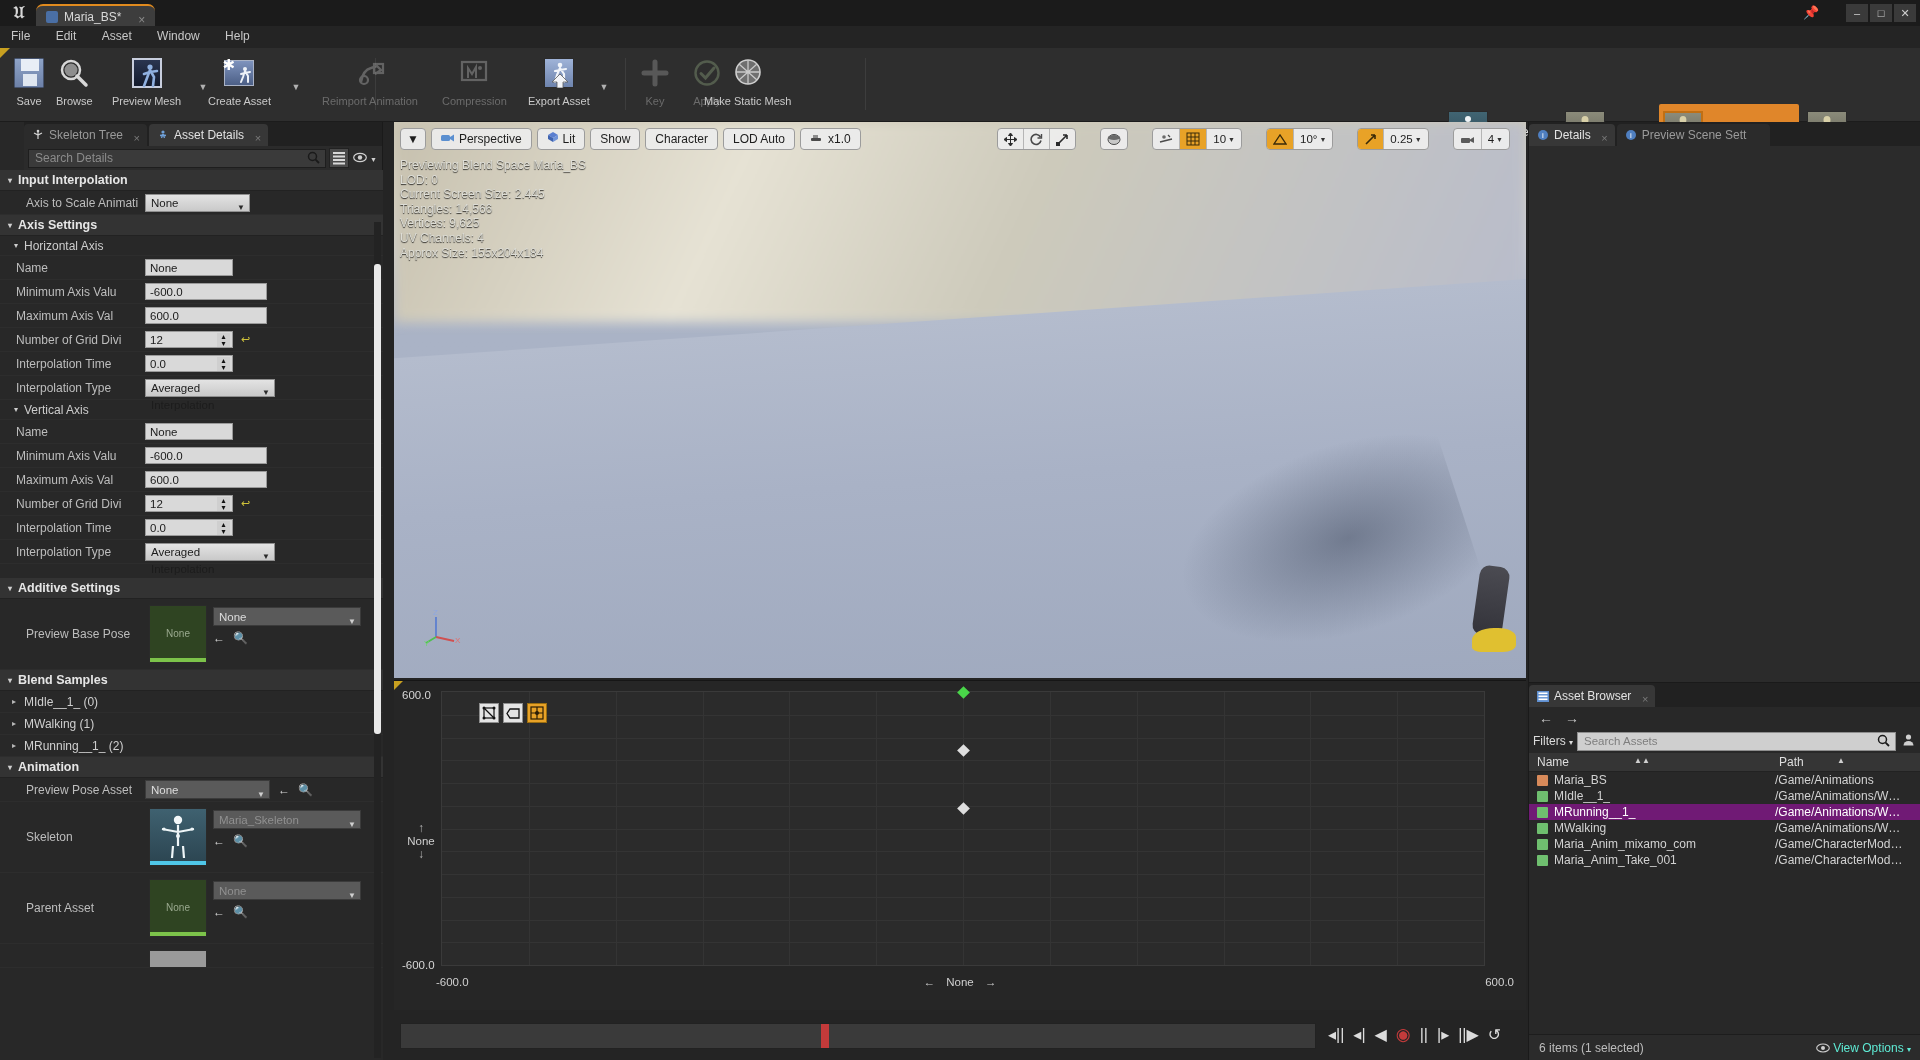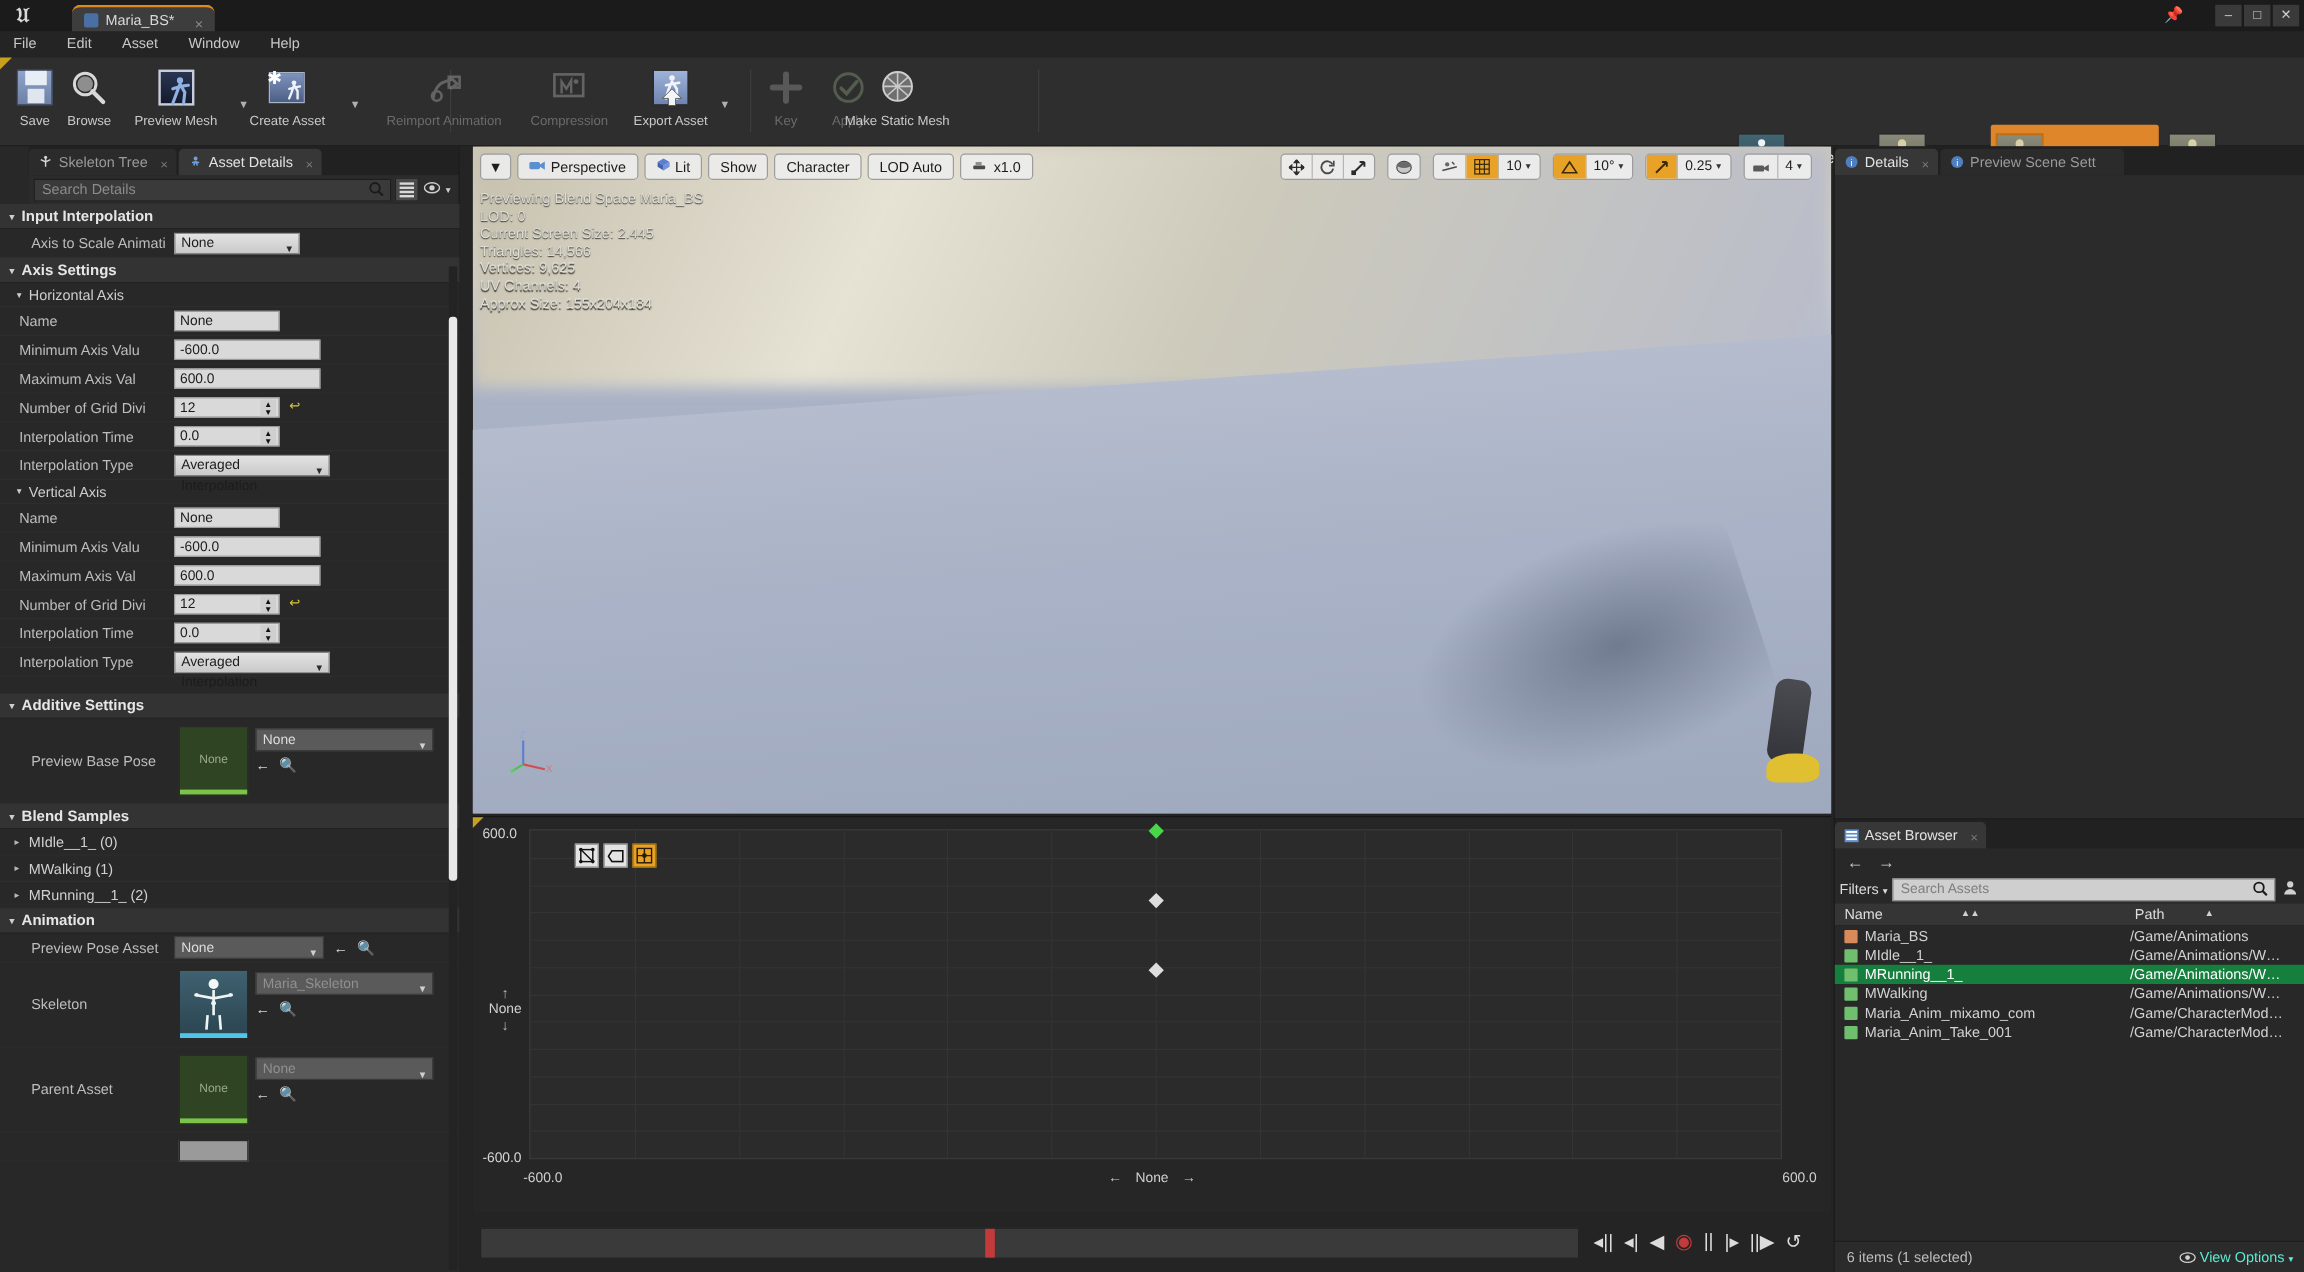--- a/index.html
+++ b/index.html
@@ -9,21 +9,21 @@
     font-family:"Liberation Sans", sans-serif;
     font-size:12px; color:#cfcfcf;
     -webkit-font-smoothing:antialiased;
   }
   #app { position:relative; width:1920px; height:1060px; background:#242424; }
 
   
   .titlebar { position:absolute; left:0; top:0; width:1920px; height:26px; background:#1b1b1b; }
   .ue-logo { position:absolute; left:6px; top:3px; width:26px; height:20px; color:#d8d8d8;
              font-size:17px; font-weight:bold; text-align:center; line-height:20px; font-family:"Liberation Serif", serif; }
-  .tab-doc { position:absolute; left:60px; top:4px; height:32px; padding:0 34px 0 10px;
+  .tab-doc { position:absolute; left:36px; top:4px; height:32px; padding:0 34px 0 10px;
              background:#3d3d3d; border-top-left-radius:7px; border-top-right-radius:7px;
              color:#d9d9d9; font-size:12px; line-height:22px; border-top:2px solid #e08a1e; }
   .tab-doc .tico { display:inline-block; width:12px; height:12px; background:#4a6fa5; border-radius:2px;
                    margin-right:6px; vertical-align:-2px; }
   .tab-doc .tclose { position:absolute; right:10px; top:3px; color:#8a8a8a; font-size:12px; }
   .win-ctrls { position:absolute; right:4px; top:4px; display:flex; gap:2px; align-items:center; }
   .win-ctrls .wb { width:22px; height:18px; background:#3a3a3a; color:#d0d0d0; font-size:11px;
                    text-align:center; line-height:18px; }
   .win-ctrls .wb.close { background:#3a3a3a; }
   .pin-ico { position:absolute; right:100px; top:5px; color:#7fa8d8; font-size:13px; }
@@ -140,21 +140,21 @@
   .vp-char .leg { position:absolute; right:30px; bottom:36px; width:30px; height:70px;
                   background:linear-gradient(#4b4b52,#33333a); border-radius:10px; transform:rotate(8deg); }
 
   .vptoolbar { position:absolute; left:400px; top:128px; display:flex; align-items:center; gap:5px; }
   .vpb { height:22px; background:rgba(236,236,236,.93); border:1px solid #9c9c9c; border-radius:4px;
          color:#1d1d1d; font-size:12px; padding:0 9px; line-height:21px; display:flex; align-items:center; gap:4px; }
   .vpb.arrow { padding:0 6px; }
   .vp-overlay { position:absolute; left:400px; top:158px; color:#ddddd6; font-size:12px; line-height:14.6px;
                 text-shadow:0 1px 1px rgba(0,0,0,.75); }
 
-  .vptools-r { position:absolute; right:410px; top:128px; display:flex; align-items:center; gap:10px;justify-content:space-between; }
+  .vptools-r { position:absolute; right:410px; top:128px; display:flex; align-items:center; gap:24px;justify-content:space-between; }
   .tgrp { display:flex; background:rgba(238,238,238,.93); border:1px solid #9c9c9c; border-radius:4px; overflow:hidden; height:22px; }
   .tgrp .tb { min-width:25px; padding:0 6px; display:flex; align-items:center; justify-content:center;
               font-size:11.5px; color:#1d1d1d; border-right:1px solid #b5b5b5; }
   .tgrp .tb:last-child { border-right:none; }
   .tgrp .tb.on { background:#e8a227; }
   .tgrp .tb .vcaret { font-size:7px; margin-left:2px; color:#333; }
 
   
   .graphpanel { position:absolute; left:394px; top:680px; width:1132px; height:330px; background:#262626;
                 border-top:1px solid #161616; }
@@ -199,21 +199,21 @@
   .filters-btn { color:#dcdcdc; font-size:12px; white-space:nowrap; }
   .ab-search { flex:1; height:19px; background:#cfcfcf; border:1px solid #8e8e8e; color:#7e7e7e;
                font-size:11.5px; padding:0 22px 0 6px; line-height:17px; position:relative; }
   .ab-person { width:16px; color:#cfcfcf; font-size:13px; text-align:center; }
   .ab-hdr { height:19px; background:#353535; display:flex; align-items:center; border-bottom:1px solid #222;
             color:#dedede; font-size:12px; }
   .ab-hdr .c1 { width:246px; padding-left:8px; position:relative; }
   .ab-hdr .c2 { flex:1; padding-left:4px; position:relative; }
   .ab-hdr .sorta { position:absolute; font-size:8px; color:#d0d0d0; }
   .ab-row { height:16px; display:flex; align-items:center; font-size:12px; color:#d2d2d2; }
-  .ab-row.sel { background:#15803d; color:#ffffff; }
+  .ab-row.sel { background:#701a75; color:#ffffff; }
   .ab-row .c1 { width:246px; padding-left:8px; display:flex; align-items:center; gap:6px; white-space:nowrap; }
   .ab-row .c2 { flex:1; white-space:nowrap; overflow:hidden; }
   .ab-ico { width:11px; height:11px; border-radius:1px; flex:0 0 auto; }
   .statusbar { position:absolute; left:0; bottom:0; width:392px; height:26px; background:#2b2b2b;
                border-top:1px solid #1d1d1d; display:flex; align-items:center; }
   .statusbar .st-txt { padding-left:10px; color:#bdbdbd; font-size:12px; }
   .statusbar .st-vo { margin-left:auto; padding-right:10px; color:#5eead4; font-size:12px; }
 </style>
 </head>
 <body>

